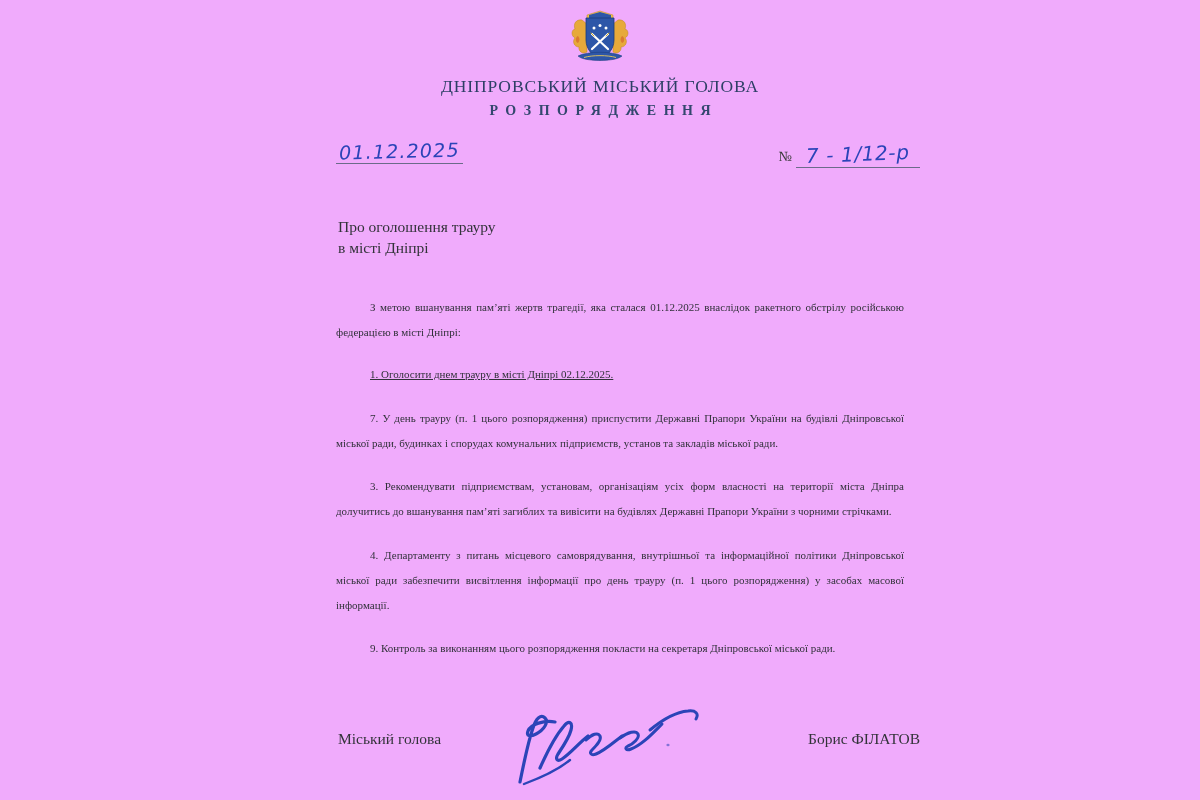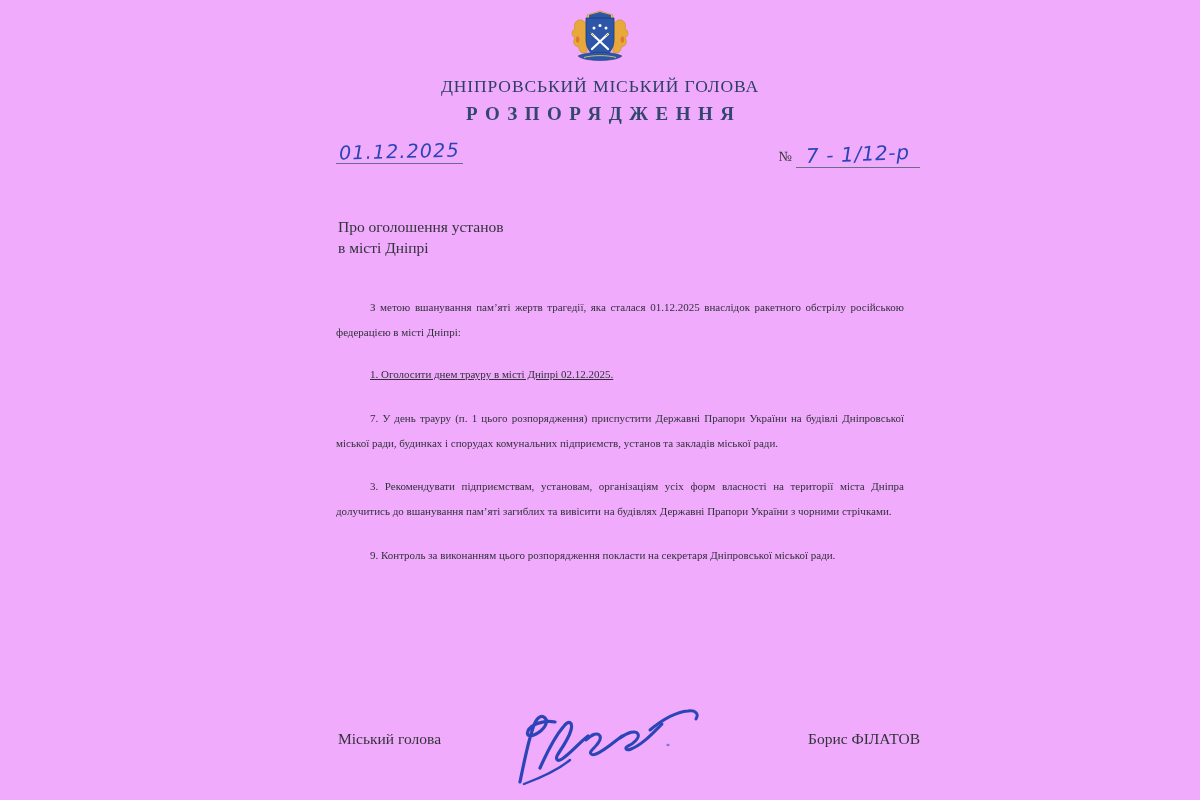--- a/index.html
+++ b/index.html
@@ -48,21 +48,21 @@
   .org-title {
     font-size: 17.5px;
     letter-spacing: 0.9px;
     color: #2e3f66;
     font-weight: 400;
     line-height: 1.2;
     white-space: nowrap;
   }
   .doc-kind {
     margin-top: 6px;
-    font-size: 19px;
+    font-size: 14px;
     font-weight: 700;
     letter-spacing: 7.5px;
     color: #33476e;
     line-height: 1.2;
     white-space: nowrap;
     text-indent: 7.5px;
   }
 
   
   .meta-row {
@@ -232,29 +232,30 @@
     </div>
     <div class="field num-field">
       <span class="num-sign">№</span>
       <span class="rule num-rule">
         <span class="ink num-ink">7 - 1/12-р</span>
       </span>
     </div>
   </div>
 
   <div class="subject">
-    <div>Про оголошення установ</div>
+    <div>Про оголошення трауру</div>
     <div>в місті Дніпрі</div>
   </div>
 
   <div class="body-block">
     <p class="para p1">З метою вшанування пам’яті жертв трагедії, яка сталася 01.12.2025 внаслідок ракетного обстрілу російською федерацією в місті Дніпрі:</p>
     <p class="para no-justify">1. Оголосити днем трауру в місті Дніпрі 02.12.2025.</p>
     <p class="para">7. У день трауру (п. 1 цього розпорядження) приспустити Державні Прапори України на будівлі Дніпровської міської ради, будинках і спорудах комунальних підприємств, установ та закладів міської ради.</p>
     <p class="para">3. Рекомендувати підприємствам, установам, організаціям усіх форм власності на території міста Дніпра долучитись до вшанування пам’яті загиблих та вивісити на будівлях Державні Прапори України з чорними стрічками.</p>
+    <p class="para">4. Департаменту з питань місцевого самоврядування, внутрішньої та інформаційної політики Дніпровської міської ради забезпечити висвітлення інформації про день трауру (п. 1 цього розпорядження) у засобах масової інформації.</p>
     <p class="para">9. Контроль за виконанням цього розпорядження покласти на секретаря Дніпровської міської ради.</p>
   </div>
 
   <svg class="signature-mark" viewBox="0 0 210 100">
     <g fill="none" stroke="#2b44b8" stroke-linecap="round" stroke-linejoin="round">
       <path d="M20 92 C24 72 28 52 33 38 C36 28 41 24 45 28 C49 32 44 40 36 44 C30 47 26 46 28 41 C31 34 44 30 55 32" stroke-width="3.2"></path>
       <path d="M40 78 C48 60 57 44 64 36 C69 30 73 32 71 40 C69 48 62 58 58 64 C55 69 57 72 62 69 C70 64 80 52 88 46" stroke-width="3.2"></path>
       <path d="M86 50 C92 44 98 42 100 46 C102 50 96 56 92 60 C89 63 91 66 96 64 C104 61 114 52 122 46" stroke-width="3"></path>
       <path d="M120 48 C128 42 136 40 138 44 C140 48 133 54 128 56 C124 58 126 61 131 59 C142 55 152 44 162 34" stroke-width="3"></path>
       <path d="M150 40 C162 30 176 22 188 21 C196 20 199 24 196 29" stroke-width="3"></path>

